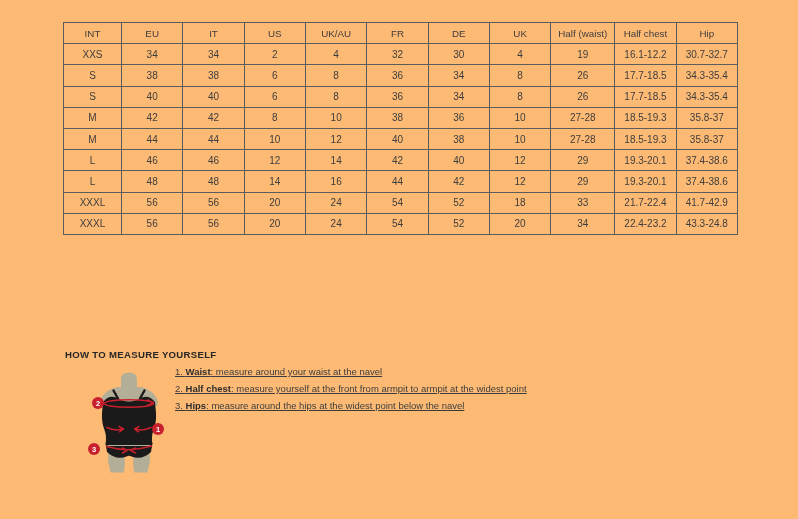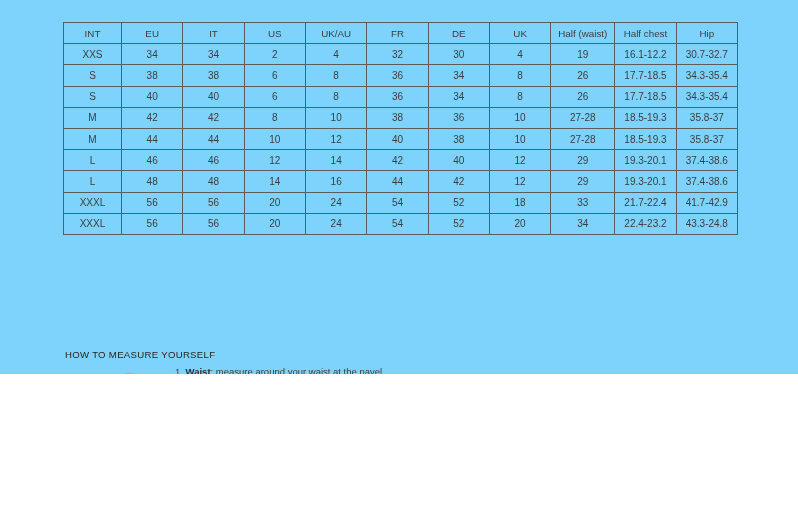--- a/index.html
+++ b/index.html
@@ -6,54 +6,54 @@
     --accent-red:#c9202d;
     --body-olive:#b3ae97;
     --suit-black:#1a1a1a;
     --table-border:#5c5c5c;
     --text-dark:#3d3d3d;
     --heading-dark:#262626;
   }
   *{box-sizing:border-box;}
   html,body{margin:0;padding:0;background:#ffffff;}
   body{font-family:"Liberation Sans","DejaVu Sans",sans-serif;}
-  .page{position:relative;width:798px;height:374px;background:#7dd3fc;overflow:hidden;}
+  .page{position:relative;width:798px;height:519px;background:#fdba74;overflow:hidden;}
 
   
   .size-table{
     position:absolute;left:63px;top:22px;width:675px;
     border-collapse:collapse;table-layout:fixed;
     font-size:10px;color:var(--text-dark,#3d3d3d);
   }
   .size-table th,.size-table td{
     border:1px solid var(--table-border,#5c5c5c);
     text-align:center;vertical-align:middle;
     padding:0;height:21.2px;
     font-weight:normal;white-space:nowrap;overflow:hidden;
   }
   .size-table th{font-size:9.8px;}
 
   
   .measure-title{
     position:absolute;left:65px;top:349px;margin:0;
-    font-size:9.6px;font-weight:normal;letter-spacing:.3px;
+    font-size:9.6px;font-weight:bold;letter-spacing:.3px;
     color:var(--heading-dark,#262626);
   }
   .mannequin{position:absolute;left:84px;top:371px;width:90px;height:103px;}
   .olive{fill:var(--body-olive,#b3ae97);}
   .suit{fill:var(--suit-black,#1a1a1a);}
   .strap{stroke:var(--suit-black,#1a1a1a);stroke-width:2.4;stroke-linecap:round;fill:none;}
   .tanline{stroke:var(--body-olive,#b3ae97);stroke-width:1.1;fill:none;}
   .red-line{stroke:var(--accent-red,#c9202d);stroke-width:1.5;fill:none;stroke-linecap:round;stroke-linejoin:round;}
   .badge{fill:var(--accent-red,#c9202d);}
   .badge-num{fill:#ffffff;font-size:7.5px;font-weight:bold;text-anchor:middle;font-family:"Liberation Sans",sans-serif;}
 
   .measure-steps{
     position:absolute;left:175px;top:367px;margin:0;padding:0;
-    list-style:none;font-size:9.5px;color:var(--text-dark,#3d3d3d);
+    list-style:none;font-size:9.5px;color:var(--text-dark,#3d3d3d);text-decoration:underline;
   }
   .measure-steps li{line-height:10px;margin-bottom:7px;white-space:nowrap;}
   .step-label{font-weight:bold;color:#2e2e2e;}
 </style>
 </head>
 <body>
 
 <div class="page">
 
   <table class="size-table">
@@ -233,15 +233,17 @@
     <circle class="badge" cx="14" cy="32" r="6"></circle>
     <text class="badge-num" x="14" y="34.7">2</text>
     <circle class="badge" cx="74" cy="58" r="6"></circle>
     <text class="badge-num" x="74" y="60.7">1</text>
     <circle class="badge" cx="10" cy="78" r="6"></circle>
     <text class="badge-num" x="10" y="80.7">3</text>
   </svg>
 
   <ol class="measure-steps">
       <li><span class="step-num">1. </span><b class="step-label">Waist</b><span>: measure around your waist at the navel</span></li>
+      <li><span class="step-num">2. </span><b class="step-label">Half chest</b><span>: measure yourself at the front from armpit to armpit at the widest point</span></li>
+      <li><span class="step-num">3. </span><b class="step-label">Hips</b><span>: measure around the hips at the widest point below the navel</span></li>
     </ol>
 
 </div>
 
 </body></html>

